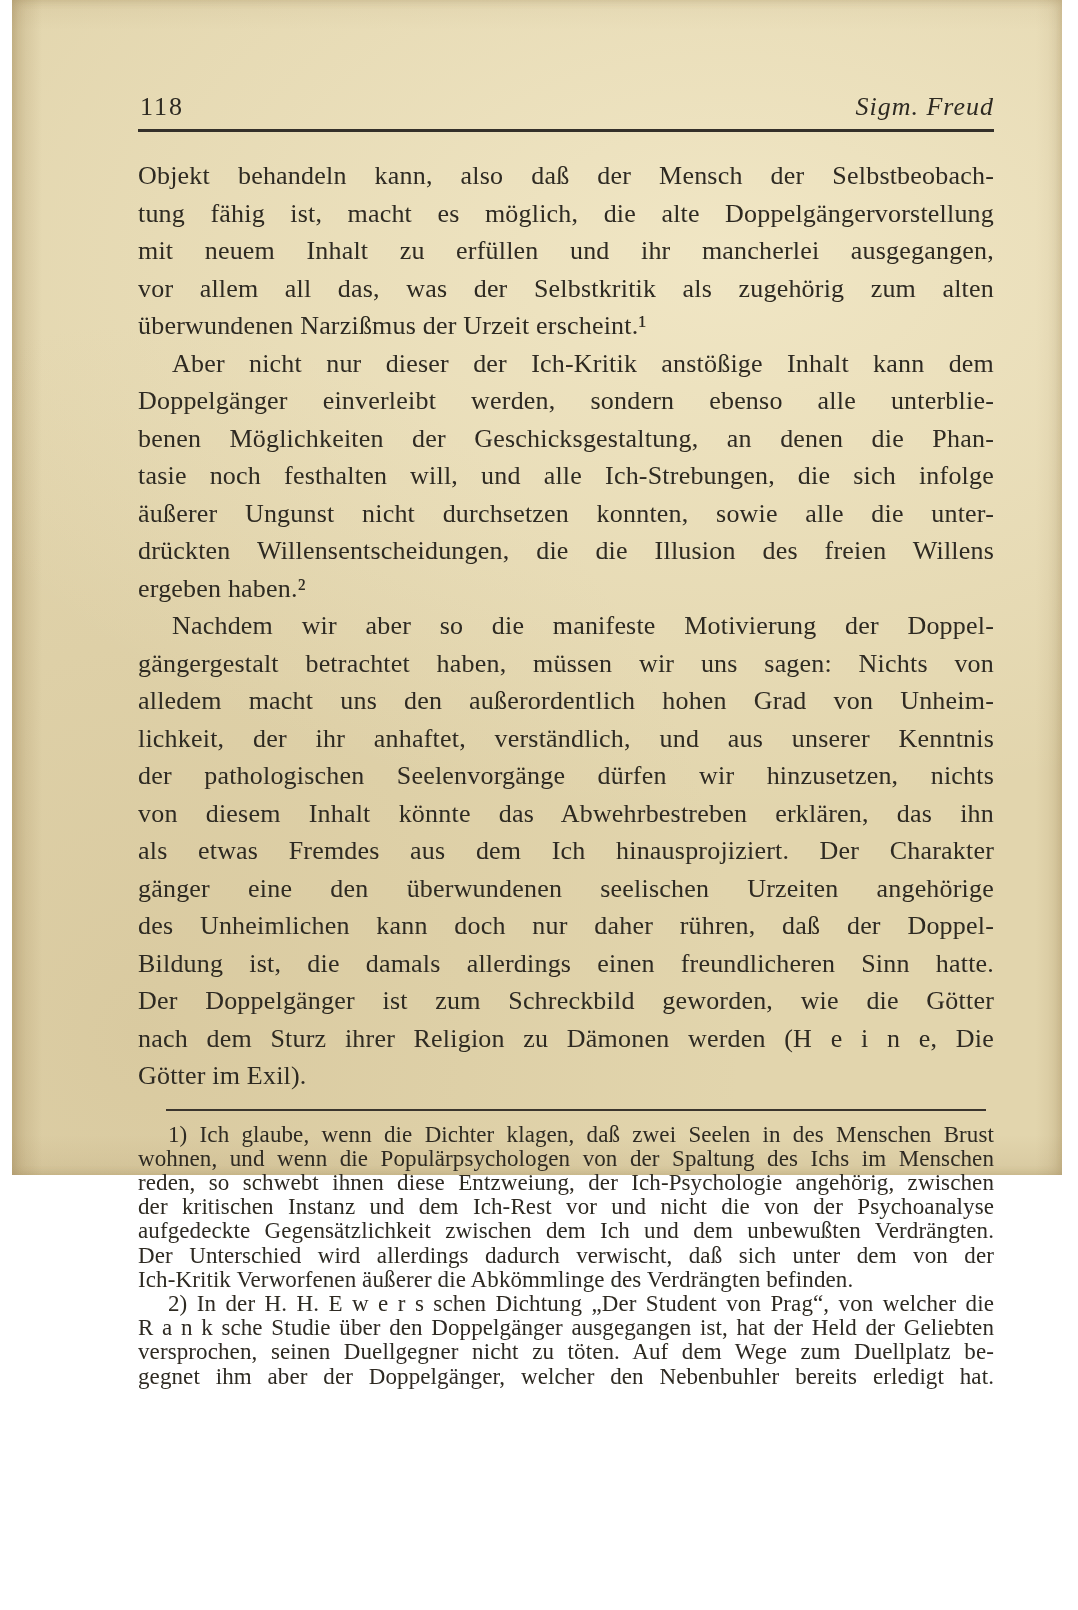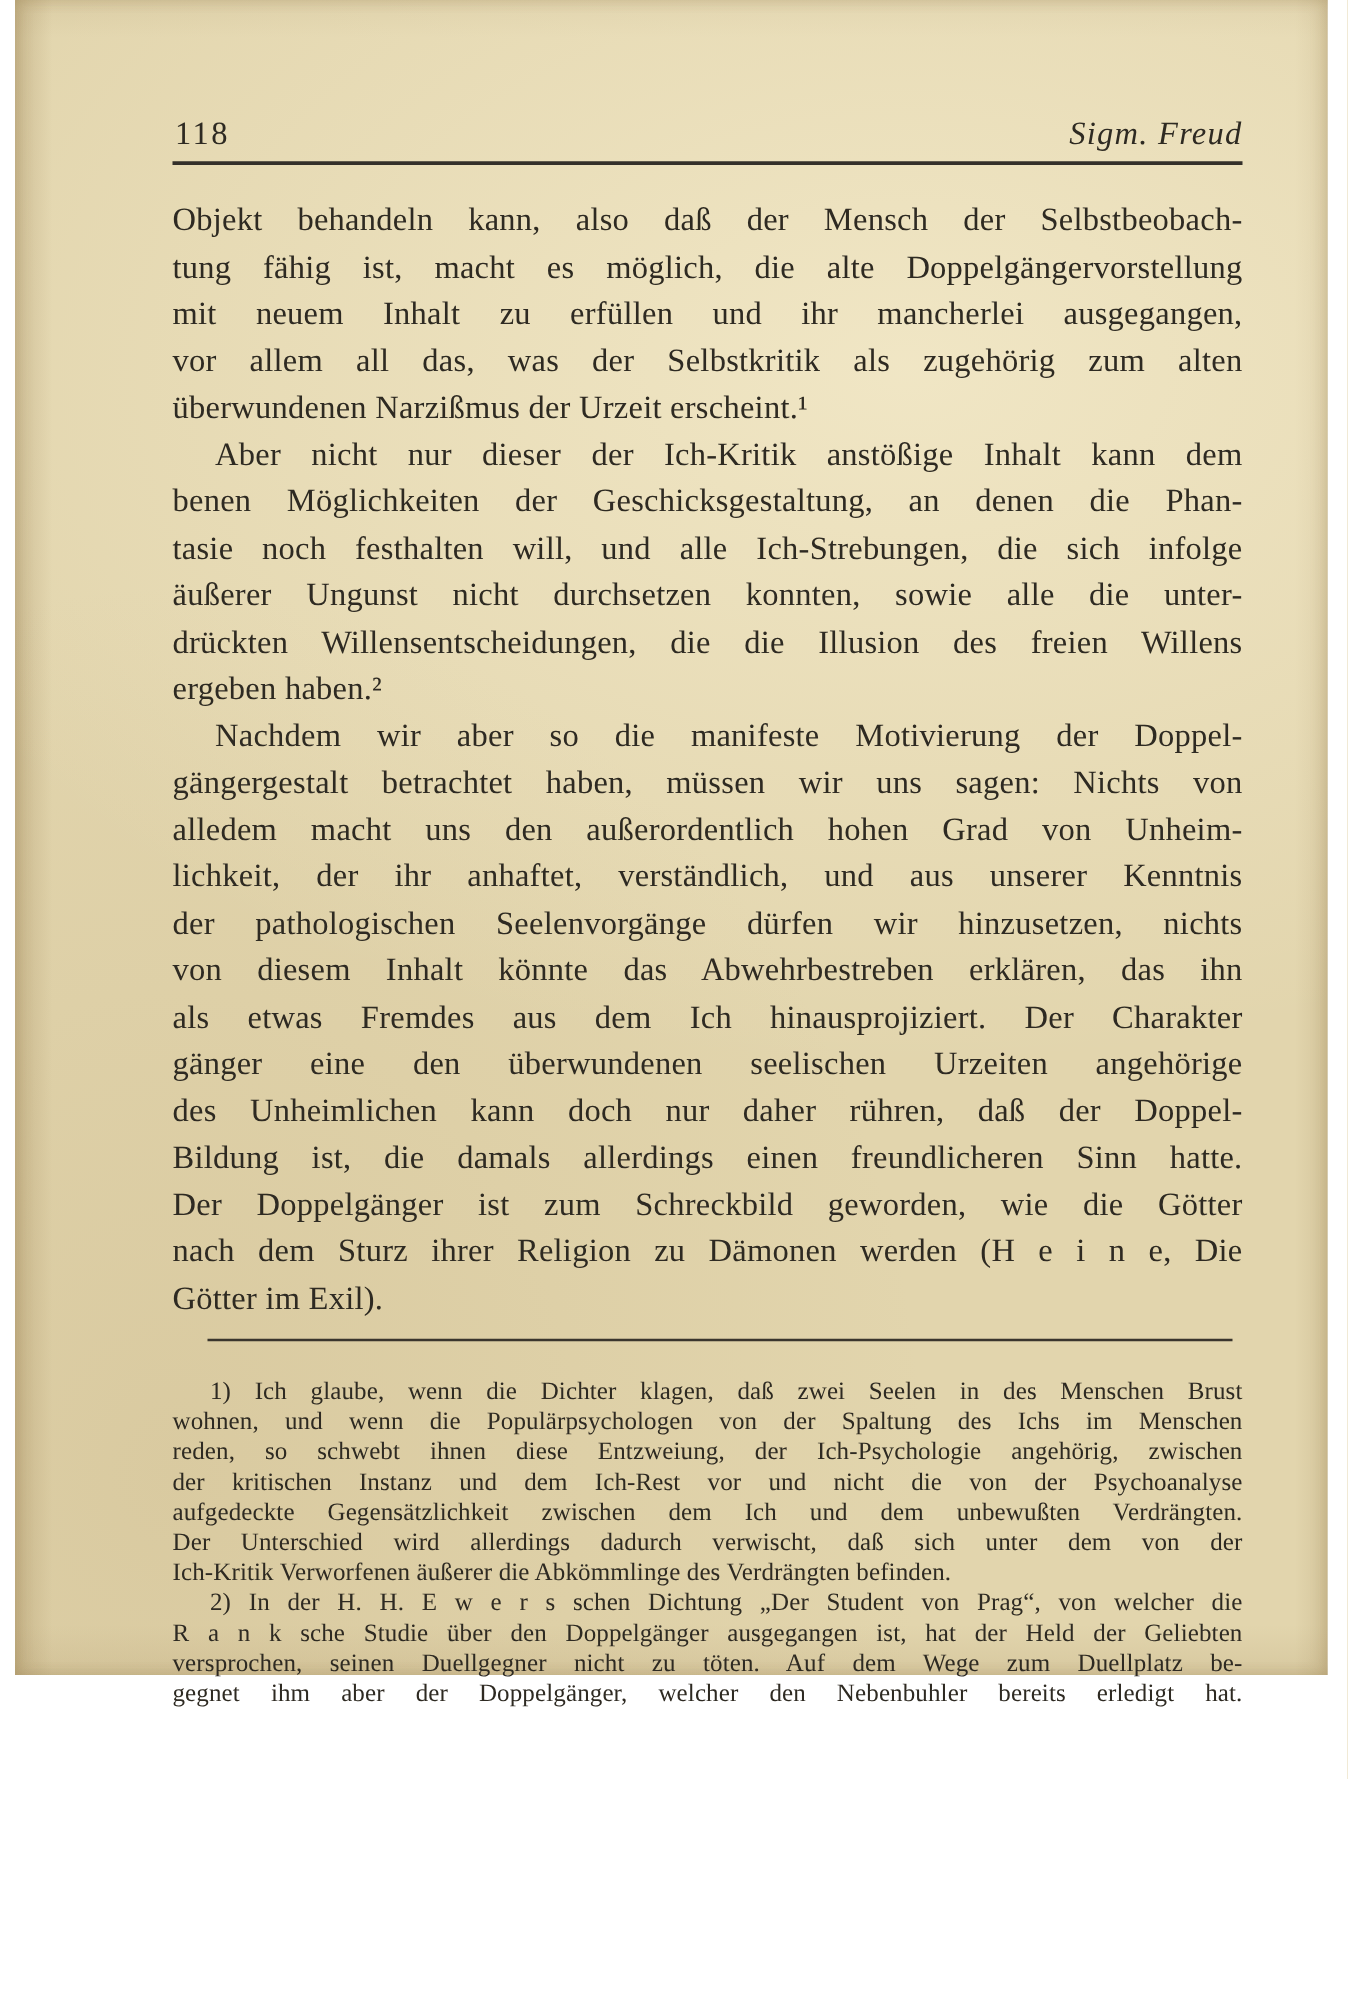--- a/index.html
+++ b/index.html
@@ -5,21 +5,21 @@
   html,body{margin:0;padding:0;}
   body{
     width:1078px;height:1610px;
     background:#ffffff;
     overflow:hidden;
     position:relative;
     font-family:"Liberation Serif","DejaVu Serif",serif;
   }
   .page{
     position:absolute;left:12px;top:0;
-    width:1050px;height:1340px;
+    width:1050px;height:1175px;
     background-color:#e2d5ad;
     background-image:
       radial-gradient(1400px 900px at 68% 22%, rgba(252,244,216,0.55), rgba(252,244,216,0) 62%),
       radial-gradient(1100px 1300px at 12% 88%, rgba(186,163,114,0.22), rgba(186,163,114,0) 55%),
       linear-gradient(90deg, rgba(148,122,76,0.30), rgba(148,122,76,0) 30px),
       linear-gradient(270deg, rgba(148,122,76,0.18), rgba(148,122,76,0) 26px),
       linear-gradient(0deg, rgba(148,122,76,0.14), rgba(148,122,76,0) 40px),
       linear-gradient(180deg, rgba(148,122,76,0.10), rgba(148,122,76,0) 30px);
     box-shadow: inset -4px 0 10px rgba(140,112,62,.18), inset 4px 0 10px rgba(140,112,62,.18);
     color:#2e2a22;
@@ -54,21 +54,21 @@
   .tline.last{
     text-align:left;
     -moz-text-align-last:left;
     text-align-last:left;
   }
   .tline.indent{text-indent:34px;}
   .fn-rule{
     border:0;margin:14px 0 0 28px;height:0;width:820px;
     border-top:2px solid #3a352d;
   }
-  .footnotes{margin-top:28px;font-size:20px;line-height:24.2px;}
+  .footnotes{margin-top:12px;font-size:23px;line-height:24.2px;}
   .footnotes .tline{letter-spacing:0.1px;}
   .footnotes .tline.indent{text-indent:30px;}
 </style>
 </head>
 <body>
 
 <div class="page">
   <div class="content">
 
     <div class="header">
@@ -82,20 +82,21 @@
     <div class="body-text">
       <div class="para">
         <div class="tline">Objekt behandeln kann, also daß der Mensch der Selbstbeobach-</div>
         <div class="tline">tung fähig ist, macht es möglich, die alte Doppelgängervorstellung</div>
         <div class="tline">mit neuem Inhalt zu erfüllen und ihr mancherlei ausgegangen,</div>
         <div class="tline">vor allem all das, was der Selbstkritik als zugehörig zum alten</div>
         <div class="tline last">überwundenen Narzißmus der Urzeit erscheint.¹</div>
       </div>
       <div class="para">
         <div class="tline indent">Aber nicht nur dieser der Ich-Kritik anstößige Inhalt kann dem</div>
+        <div class="tline">Doppelgänger einverleibt werden, sondern ebenso alle unterblie-</div>
         <div class="tline">benen Möglichkeiten der Geschicksgestaltung, an denen die Phan-</div>
         <div class="tline">tasie noch festhalten will, und alle Ich-Strebungen, die sich infolge</div>
         <div class="tline">äußerer Ungunst nicht durchsetzen konnten, sowie alle die unter-</div>
         <div class="tline">drückten Willensentscheidungen, die die Illusion des freien Willens</div>
         <div class="tline last">ergeben haben.²</div>
       </div>
       <div class="para">
         <div class="tline indent">Nachdem wir aber so die manifeste Motivierung der Doppel-</div>
         <div class="tline">gängergestalt betrachtet haben, müssen wir uns sagen: Nichts von</div>
         <div class="tline">alledem macht uns den außerordentlich hohen Grad von Unheim-</div>

